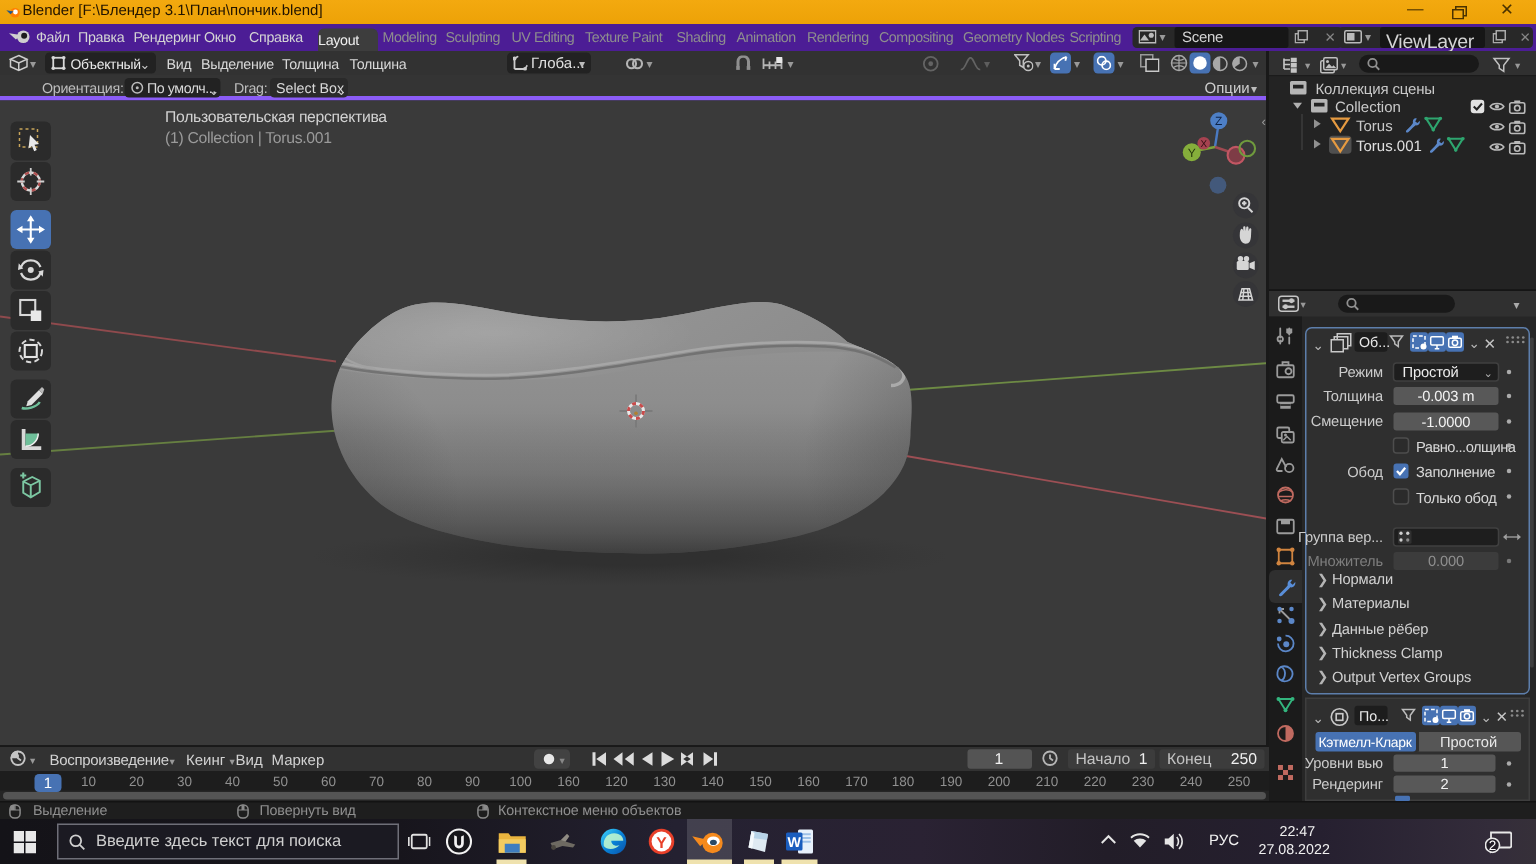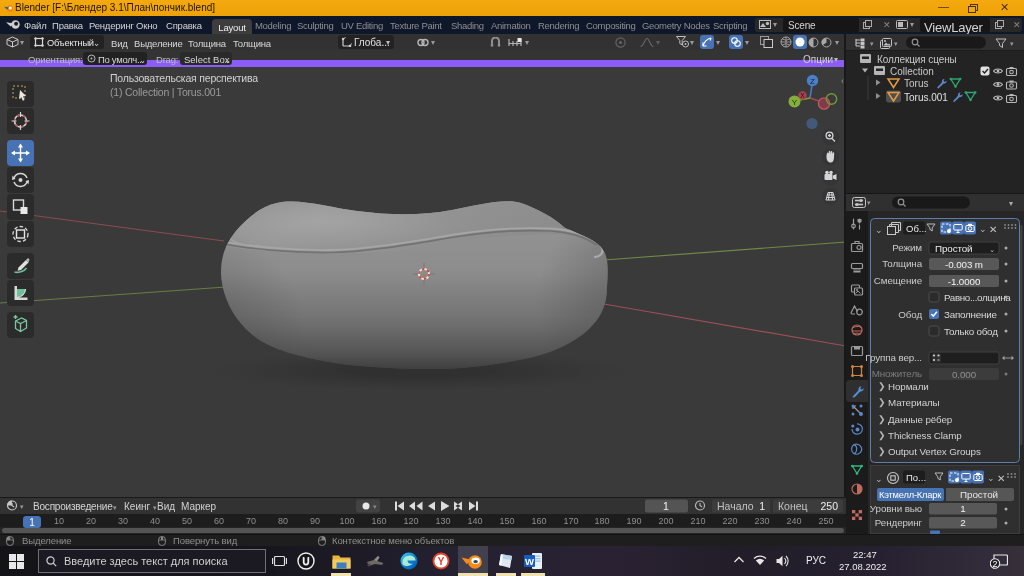--- a/index.html
+++ b/index.html
@@ -5,27 +5,27 @@
 html,body{width:1024px;height:576px;overflow:hidden;background:#000}
 body{font-family:"Liberation Sans",sans-serif;-webkit-font-smoothing:antialiased}
 #app{position:relative;width:1024px;height:576px}
 .a{position:absolute}
 .tx{position:absolute;white-space:nowrap}
 
 #title{left:0;top:0;width:1024px;height:16px;background:linear-gradient(#f3a90f,#eda207)}
 #title .t{left:15px;top:2px;font-size:10px;color:#201300}
 .wbtn{top:3px;height:10px;color:#4a3200;font-size:11px;line-height:10px}
 
-#topbar{left:0;top:16px;width:1024px;height:18px;background:#0f172a}
+#topbar{left:0;top:16px;width:1024px;height:18px;background:#4c1d95}
 .menu{font-size:9.5px;color:#d4d4d4;top:4px;letter-spacing:-0.2px}
 .tab{font-size:9.5px;color:#8e8e8e;top:4px;letter-spacing:-0.3px}
-.tabact{background:#3d3d3d;border-radius:4px 4px 0 0;color:#efefef;font-size:9.5px;top:3px;height:17px;line-height:17px;text-align:center;letter-spacing:-0.2px}
+.tabact{background:#3d3d3d;border-radius:4px 4px 0 0;color:#efefef;font-size:9.5px;top:3px;height:17px;line-height:17px;text-align:left;letter-spacing:-0.2px}
 
 #vph1{left:0;top:34px;width:846px;height:16px;background:#323232}
-#vph2{left:0;top:50px;width:846px;height:17px;background:#343434;border-bottom:7px solid #8b5cf6}
+#vph2{left:0;top:50px;width:846px;height:17px;background:#343434;border-bottom:3px solid #8b5cf6}
 .h1t{font-size:9.5px;color:#d8d8d8;top:4px;letter-spacing:-0.2px}
 .h2t{font-size:9.5px;color:#bdbdbd;top:4px;letter-spacing:-0.2px}
 .dd{position:absolute;background:#222;border-radius:3px;color:#e2e2e2;font-size:11px}
 
 #vp{left:0;top:67px;width:846px;height:430px;background:#3a3a3a;overflow:hidden}
 .tool{position:absolute;left:7px;width:27px;height:26px;background:#2b2b2b;border-radius:4px}
 .tool.act{background:#4772b3}
 .vptx1{left:110px;top:5px;font-size:10.5px;color:#d2d2d2;letter-spacing:-0.2px}
 .vptx2{left:110px;top:19px;font-size:10.5px;color:#9a9a9a;letter-spacing:-0.2px}
 

